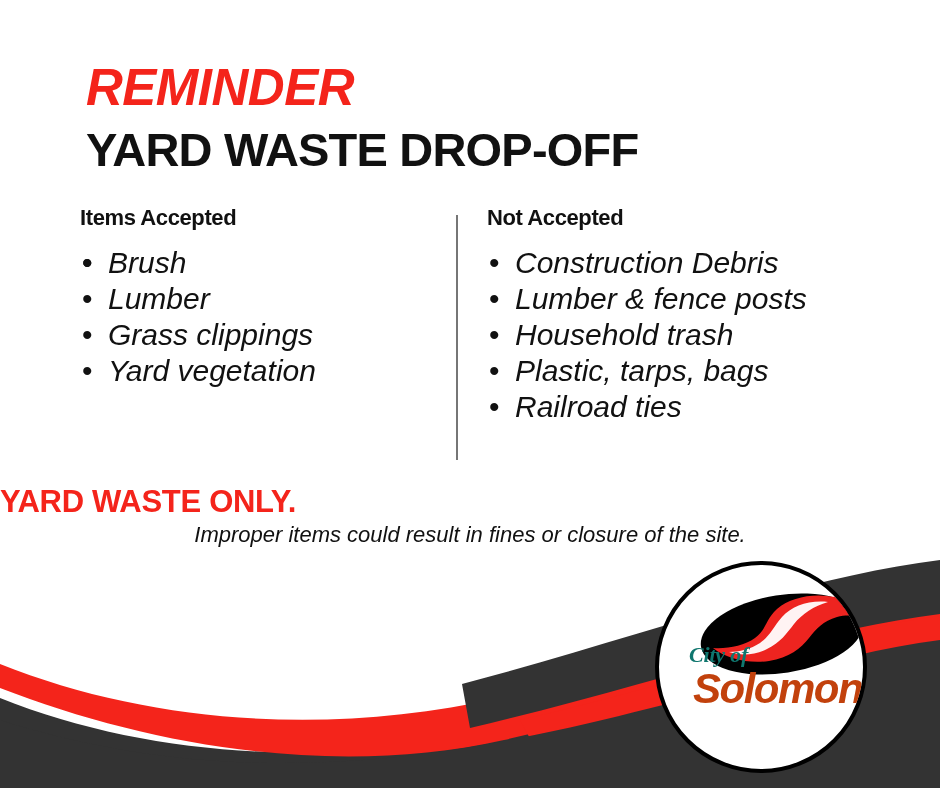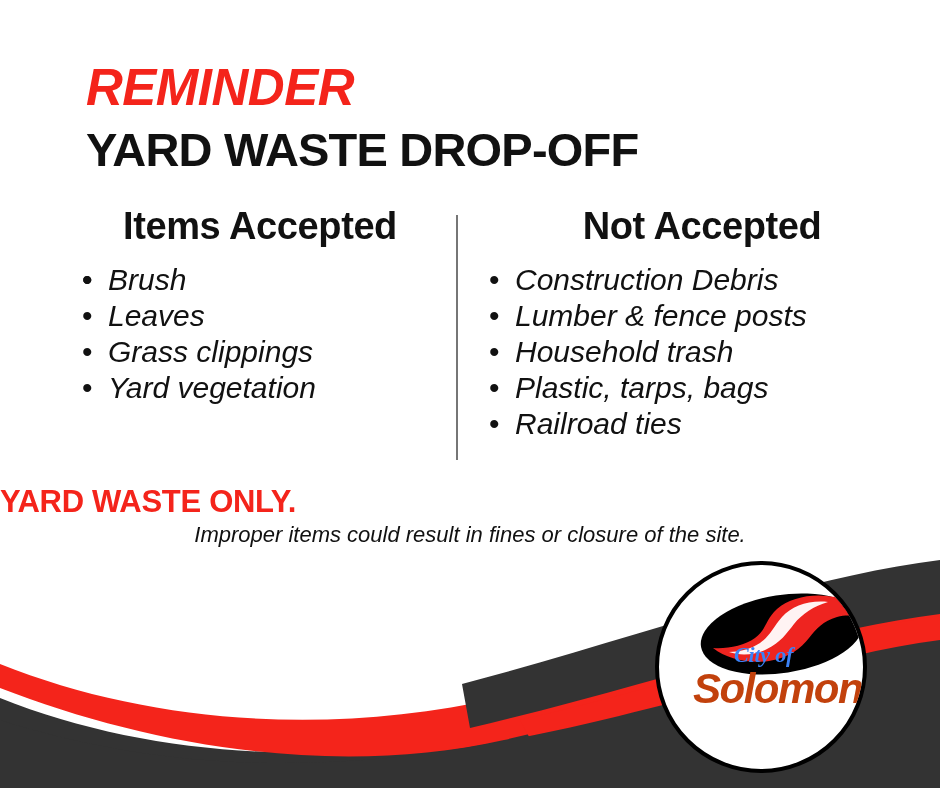--- a/index.html
+++ b/index.html
@@ -68,26 +68,25 @@
     left: 456px;
     top: 10px;
     width: 2px;
     height: 245px;
     background: #767676;
   }
 
   .col-title {
     font-family: "Liberation Sans", sans-serif;
     font-weight: bold;
-    font-size: 38px;
+    font-size: 22px;
     color: #111111;
     letter-spacing: -0.4px;
     margin: 0 0 14px 0;
     white-space: nowrap;
-    text-align: center;
   }
   ul.items {
     list-style: none;
     margin: 0;
     padding: 0;
   }
   ul.items li {
     position: relative;
     font-family: "Liberation Sans", sans-serif;
     font-style: italic;
@@ -166,23 +165,22 @@
     height: 86px;
   }
   .logo-cityof {
     position: absolute;
     left: 30px;
     top: 77px;
     font-family: "Liberation Serif", serif;
     font-style: italic;
     font-weight: bold;
     font-size: 22px;
-    color: #3b82f6;
+    color: #0f766e;
     letter-spacing: -0.2px;
-    margin-left: 45px;
   }
   .logo-solomon {
     position: absolute;
     left: 34px;
     top: 100px;
     font-family: "Liberation Sans", sans-serif;
     font-style: italic;
     font-weight: bold;
     font-size: 42px;
     letter-spacing: -1.5px;
@@ -201,21 +199,21 @@
 
   <div class="columns">
 
     <div class="divider"></div>
 
     <div class="col col-left">
       <div class="col-title">Items Accepted</div>
       <ul class="items" id="accepted-list">
           <li><span class="bullet">•</span></li>
           <li><span class="bullet">•</span><span>Brush</span></li>
-          <li><span class="bullet">•</span><span>Leaves</span></li>
+          <li><span class="bullet">•</span><span>Lumber</span></li>
           <li><span class="bullet">•</span><span>Grass clippings</span></li>
           <li><span class="bullet">•</span><span>Yard vegetation</span></li>
         </ul>
     </div>
 
     <div class="col col-right">
       <div class="col-title">Not Accepted</div>
       <ul class="items" id="not-accepted-list">
           <li><span class="bullet">•</span><span>Construction Debris</span></li>
           <li><span class="bullet">•</span><span>Lumber &amp; fence posts</span></li>

